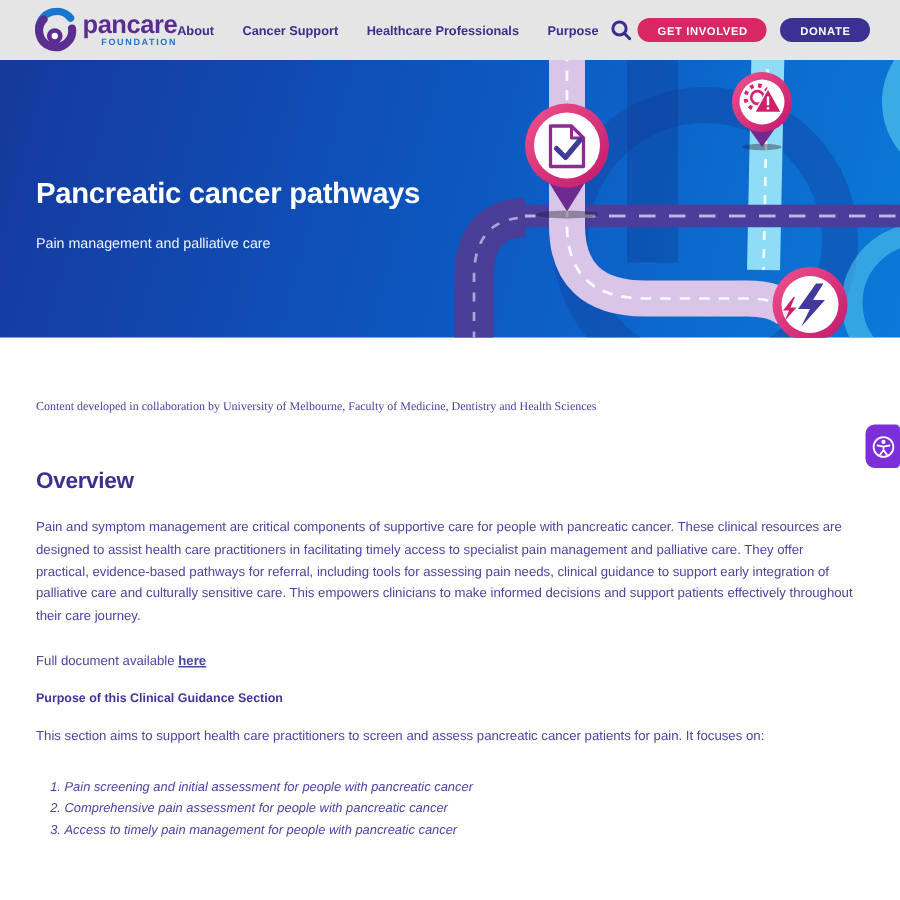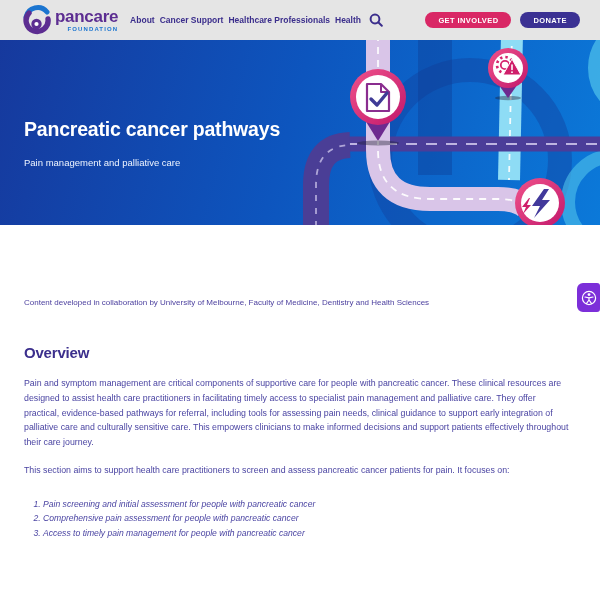--- a/index.html
+++ b/index.html
@@ -8,42 +8,42 @@
   .page { position:relative; width:600px; height:600px; }
 
   
   .header { position:absolute; top:0; left:0; width:600px; height:40px; background:#e5e5e5;
     display:flex; align-items:center; padding:0 20px 0 22px; z-index:5; }
   .logo { display:flex; align-items:flex-start; cursor:pointer; }
   .logo-mark { width:30px; height:30px; margin-right:3px; }
   .logo-text { display:flex; flex-direction:column; align-items:flex-end; line-height:1; }
   .logo-brand { font-size:17px; font-weight:700; color:#5c2d91; letter-spacing:-0.3px; margin-top:3px; }
   .logo-sub { font-size:6px; font-weight:700; color:#1b75d0; letter-spacing:1.1px; margin-top:1px; }
-  .nav { display:flex; align-items:center; margin-left:12px; gap:5px;text-align:center; }
+  .nav { display:flex; align-items:center; gap:19px;text-align:center; }
   .nav-link { font-size:8.5px; font-weight:700; color:#3b2e8c; cursor:pointer; white-space:nowrap; }
   .search-btn { margin-left:8px; cursor:pointer; display:flex; align-items:center; }
   .hdr-buttons { margin-left:auto; display:flex; gap:9px; }
   .pill { border:none; border-radius:12px; color:#fff; font-weight:700; font-size:7.5px;
     letter-spacing:0.4px; padding:0 13px; height:16px; cursor:pointer;
     font-family:"Liberation Sans", sans-serif; }
   .pill.get-involved { background:#d92765; }
   .pill.donate { background:#3b3193; }
 
   
   .hero { position:absolute; top:40px; left:0; width:600px; height:185px;
     background:linear-gradient(105deg,#16399d 0%,#0d55be 48%,#0b79d9 100%); overflow:hidden; }
   .hero svg { position:absolute; top:0; left:0; }
   .hero-title { position:absolute; left:24px; top:78px; color:#fff; font-size:19.5px;
     font-weight:700; letter-spacing:-0.2px; z-index:3; }
   .hero-subtitle { position:absolute; left:24px; top:117px; color:#eef4ff; font-size:9.5px; z-index:3; }
 
   
   .content { position:absolute; top:262px; left:0; width:600px; padding:0 30px 0 24px;
     color:#4a44a2; }
-  .collab { margin-top:36px; font-size:8px; color:#4b3f9e; }
+  .collab { margin-top:4px; font-size:8px; color:#4b3f9e;font-family:Liberation Serif, serif; }
   h2.sec { margin-top:37px; font-size:15px; font-weight:700; color:#3b2e8c; letter-spacing:-0.2px; }
   .para { margin-top:15px; font-size:8.8px; line-height:14.8px; max-width:548px; }
   h2.sec.pathway { margin-top:27px; }
   .fulldoc { margin-top:17px; font-size:8.8px; }
   .fulldoc a { color:#4a44a2; font-weight:700; text-decoration:underline; cursor:pointer; }
   .purpose { margin-top:15px; font-size:8.3px; font-weight:700; color:#43339a; }
   .aims { margin-top:15px; font-size:8.8px; }
   ol.focus { margin-top:25px; margin-left:19px; font-size:8.6px; }
   ol.focus li { margin-bottom:5.6px; line-height:8.8px;font-style:italic; }
 
@@ -67,21 +67,21 @@
       </svg>
       <div class="logo-text">
         <span class="logo-brand">pancare</span>
         <span class="logo-sub">FOUNDATION</span>
       </div>
     </div>
     <nav class="nav">
       <span class="nav-link">About</span>
       <span class="nav-link">Cancer Support</span>
       <span class="nav-link">Healthcare Professionals</span>
-      <span class="nav-link">Health</span>
+      <span class="nav-link">Purpose</span>
     </nav>
     <span class="search-btn">
       <svg width="14" height="14" viewBox="0 0 14 14">
         <circle cx="6" cy="6" r="4.4" fill="none" stroke="#3b2e8c" stroke-width="2"></circle>
         <line x1="9.5" y1="9.5" x2="12.8" y2="12.8" stroke="#3b2e8c" stroke-width="2" stroke-linecap="round"></line>
       </svg>
     </span>
     <div class="hdr-buttons">
       <button class="pill get-involved">GET INVOLVED</button>
       <button class="pill donate">DONATE</button>
@@ -170,21 +170,23 @@
     </svg>
   </div>
 
   <div class="content">
     <div class="collab">Content developed in collaboration by University of Melbourne, Faculty of Medicine, Dentistry and Health Sciences</div>
 
     <h2 class="sec">Overview</h2>
     <p class="para">Pain and symptom management are critical components of supportive care for people with pancreatic cancer. These clinical resources are designed to assist health care practitioners in facilitating timely access to specialist pain management and palliative care. They offer practical, evidence-based pathways for referral, including tools for assessing pain needs, clinical guidance to support early integration of palliative care and culturally sensitive care. This empowers clinicians to make informed decisions and support patients effectively throughout their care journey.</p>
 
 
+    <p class="fulldoc"><span>Full document available </span><a>here</a></p>
 
+    <p class="purpose">Purpose of this Clinical Guidance Section</p>
 
     <p class="aims">This section aims to support health care practitioners to screen and assess pancreatic cancer patients for pain. It focuses on:</p>
 
     <ol class="focus">
       <li>Pain screening and initial assessment for people with pancreatic cancer</li>
       <li>Comprehensive pain assessment for people with pancreatic cancer</li>
       <li>Access to timely pain management for people with pancreatic cancer</li>
     </ol>
   </div>
 

